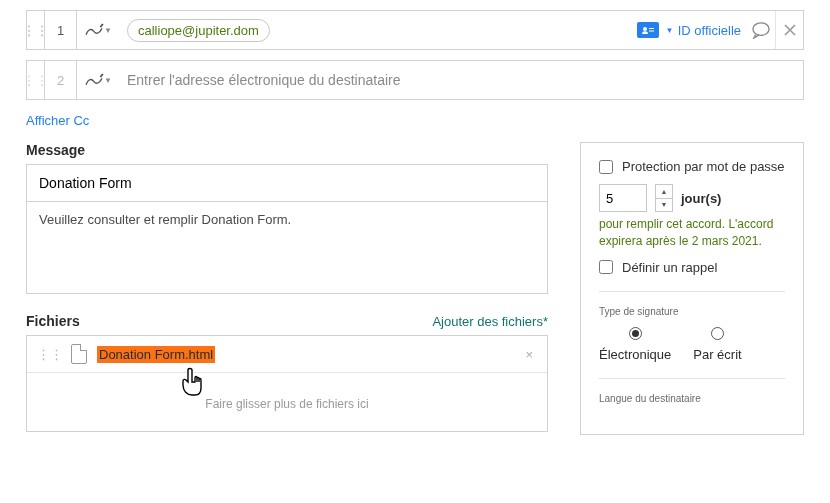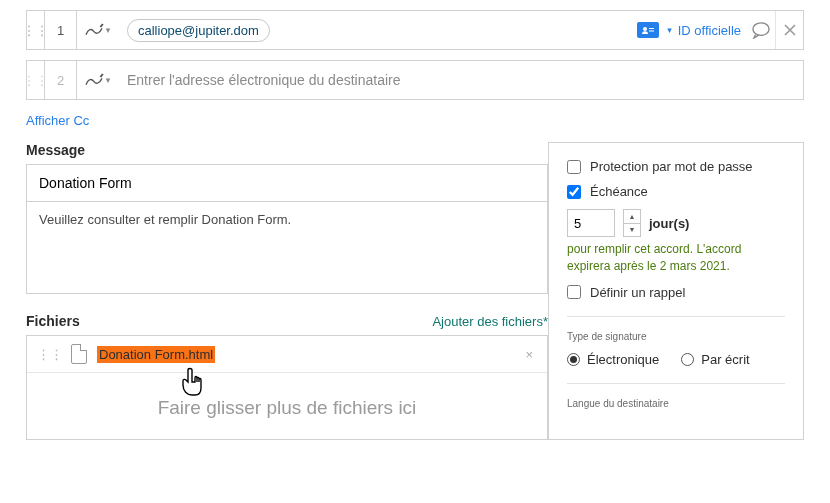--- a/index.html
+++ b/index.html
@@ -5,64 +5,64 @@
   * { box-sizing: border-box; margin: 0; padding: 0; }
   body { font-family: -apple-system, "Segoe UI", Arial, sans-serif; font-size: 13px; color: #2c2c2c; background: #fff; padding: 10px 26px; width: 830px; }
   .recipient-row { display: flex; align-items: stretch; height: 40px; border: 1px solid #d1d1d1; margin-bottom: 10px; }
   .drag-handle { width: 18px; border-right: 1px solid #d1d1d1; display:flex; align-items:center; justify-content:center; color:#b0b0b0; cursor: grab; }
   .rownum { width: 32px; border-right: 1px solid #d1d1d1; display:flex; align-items:center; justify-content:center; color:#555; }
   .rownum.muted { color:#b6b6b6; }
   .pen { width: 40px; display:flex; align-items:center; justify-content:center; color:#555; }
   .pen span svg { display:block; }
   .chev-sm { font-size:9px; color:#888; margin-left:2px; }
   .rec-content { flex:1; display:flex; align-items:center; padding: 0 10px; gap:8px; }
-  .chip { display:inline-flex; align-items:center; border:1px solid #c7c7c7; border-radius:12px; padding:3px 10px; font-size:13px; color:#0c4a6e; }
+  .chip { display:inline-flex; align-items:center; border:1px solid #c7c7c7; border-radius:12px; padding:3px 10px; font-size:13px; color:#4d7c0f; }
   .rec-input { flex:1; border:none; outline:none; font-size:14px; color:#333; height:100%; }
   .rec-input::placeholder { color:#8a8a8a; }
   .id-block { display:flex; align-items:center; gap:6px; color:#2680eb; font-weight:500; padding-right:6px; }
   .id-icon-box { width:22px; height:16px; background:#2680eb; border-radius:2px; display:flex; align-items:center; justify-content:center; }
   .id-icon-box svg { display:block; }
   .msg-icon, .close-icon { width:28px; display:flex; align-items:center; justify-content:center; color:#8a8a8a; }
   .close-icon { border-left:1px solid #e5e5e5; cursor:pointer; }
   .link-cc { color:#2680eb; font-size:13px; cursor:pointer; display:inline-block; margin:3px 0 14px; }
-  .columns { display:flex; align-items:flex-start; }
+  .columns { display:flex; gap:32px; align-items:flex-start; }
   .left-col { width: 522px; }
   .right-col { flex:1; }
   .section-label { font-weight:700; font-size:14px; margin-bottom:6px; }
   .subject-box { width:100%; border:1px solid #d1d1d1; padding:10px 12px; font-size:14px; outline:none; }
   .body-box { width:100%; border:1px solid #d1d1d1; border-top:none; padding:10px 12px; font-size:13px; height:92px; outline:none; resize:none; font-family:inherit; color:#4a4a4a; }
   .files-header { display:flex; justify-content:space-between; align-items:center; margin-top:16px; }
   .add-files { color:#0f766e; font-size:13px; cursor:pointer; }
   .files-box { border:1px solid #d1d1d1; margin-top:6px; }
   .file-row { display:flex; align-items:center; padding:8px 10px; border-bottom:1px solid #e6e6e6; }
   .file-handle { color:#b0b0b0; margin-right:8px; cursor:grab; }
   .file-icon { width:16px; height:20px; border:1px solid #999; border-radius:2px; position:relative; margin-right:10px; }
   .file-icon::after { content:""; position:absolute; top:-1px; right:-1px; width:6px; height:6px; background:#fff; border-left:1px solid #999; border-bottom:1px solid #999; }
   .file-name { flex:1; }
   .file-name span { background:#f97316; padding:1px 2px; }
   .file-x { color:#aaa; cursor:pointer; padding:0 4px; }
-  .dropzone { text-align:center; color:#9a9a9a; font-size:19px; padding:24px 0 20px; position:relative; }
+  .dropzone { text-align:center; color:#9a9a9a; font-size:12px; padding:24px 0 20px; position:relative; }
   .cursor { position:absolute; left:152px; top:-6px; }
   .cursor svg { display:block; }
   .options-panel { border:1px solid #d1d1d1; padding:16px 18px 20px; }
   .options-head { display:flex; justify-content:space-between; align-items:center; margin-bottom:12px; }
   .options-head b { font-size:15px; }
   .help-q { width:18px; height:18px; border-radius:50%; background:#d6d6d6; color:#fff; font-size:12px; font-weight:bold; display:flex; align-items:center; justify-content:center; }
   .opt-row { display:flex; align-items:center; gap:9px; margin-bottom:10px; color:#333; }
   .opt-row input[type=checkbox], .opt-row input[type=radio] { width:14px; height:14px; }
   .deadline-row { display:flex; align-items:center; gap:8px; margin:4px 0 4px 0; }
   .num-input { width:48px; height:28px; border:1px solid #c7c7c7; padding:0 6px; font-size:13px; }
   .spin { width:18px; height:28px; border:1px solid #c7c7c7; display:flex; flex-direction:column; }
   .spin div { flex:1; display:flex; align-items:center; justify-content:center; font-size:7px; color:#555; cursor:pointer; }
   .spin div:first-child { border-bottom:1px solid #c7c7c7; }
   .hint { font-size:12px; color:#4d7c0f; line-height:1.4; margin-bottom:10px; }
   .divider { border-top:1px solid #e2e2e2; margin:16px 0 14px; }
   .sub-head { color:#6a6a6a; font-size:10px; margin-bottom:10px; }
   .radio-row { display:flex; gap:22px; }
-  .r-opt { display:flex; align-items:center; gap:7px; }
+  .r-opt { display:flex; align-items:center; gap:7px;flex-direction:column; }
   .r-dot { width:13px; height:13px; border:1px solid #555; border-radius:50%; display:flex; align-items:center; justify-content:center; }
   .r-dot.on::after { content:""; width:7px; height:7px; background:#333; border-radius:50%; }
 </style>
 </head>
 <body>
 
 
 
 
 <div class="recipient-row">
@@ -152,24 +152,20 @@
       </div>
     </div>
   </div>
 
   <div class="right-col">
     <div class="options-panel">
       <label class="opt-row">
         <input type="checkbox" style="">
         <span>Protection par mot de passe</span>
       </label>
-      <label class="opt-row">
-        <input type="checkbox" checked="" style="">
-        <span>Échéance</span>
-      </label>
       <div class="deadline-row">
         <input class="num-input" value="5" style="">
         <div class="spin">
           <div>▲</div>
           <div>▼</div>
         </div>
         <b>jour(s)</b>
       </div>
       <div class="hint">pour remplir cet accord. L'accord expirera après le 2 mars 2021.</div>
       <label class="opt-row">

